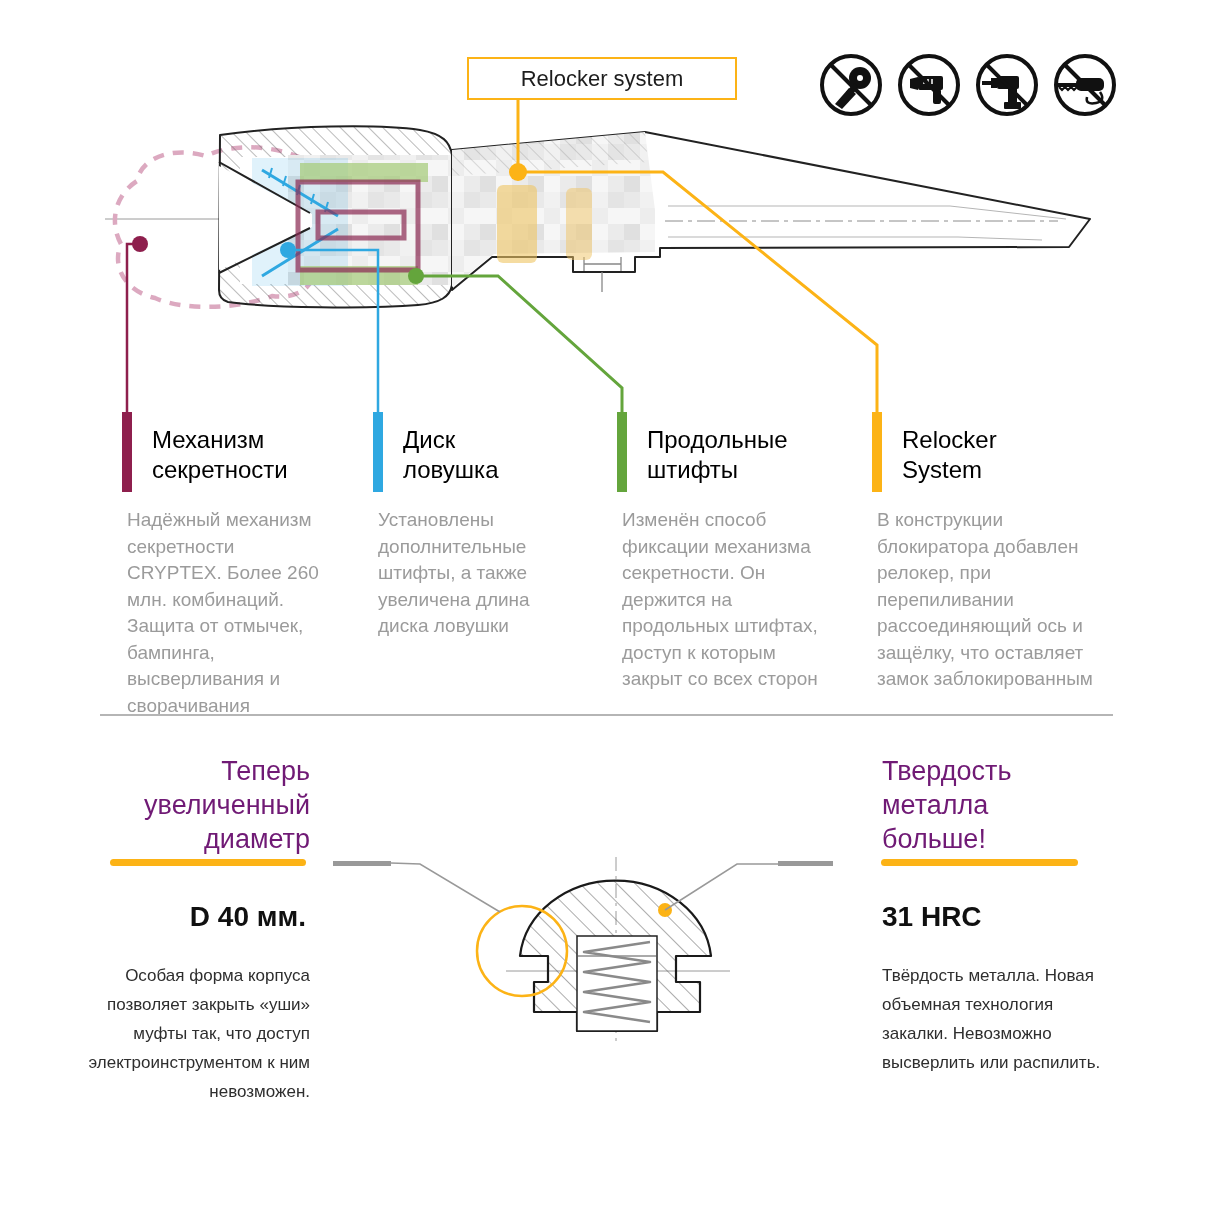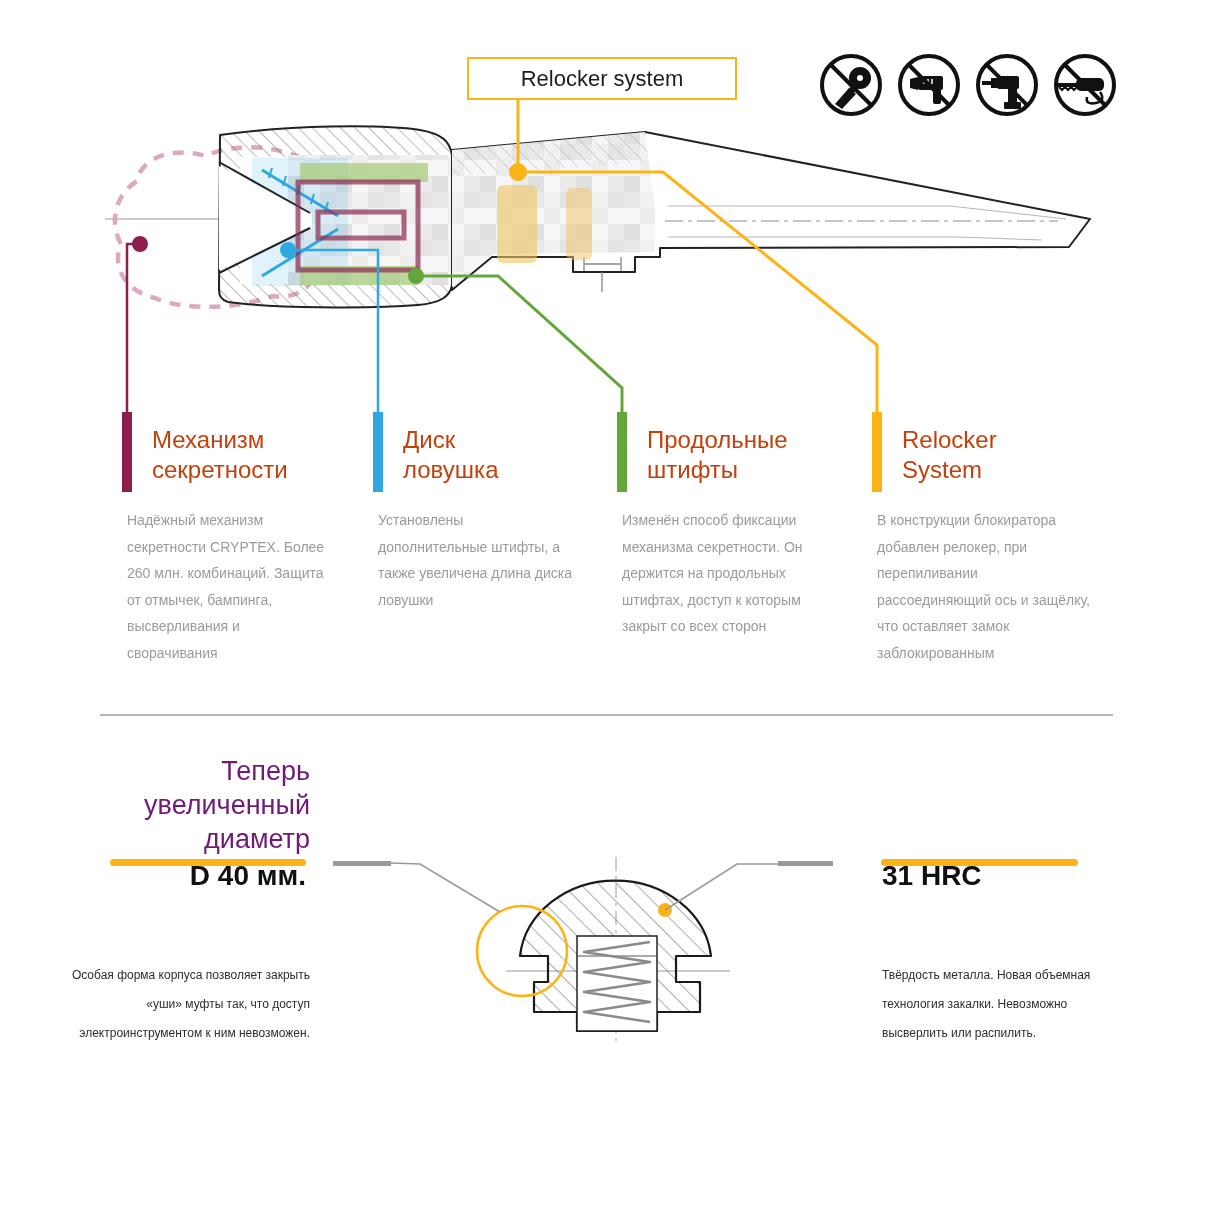--- a/index.html
+++ b/index.html
@@ -24,44 +24,44 @@
 
   
   .col { position:absolute; top:412px; }
   .col .bar { position:absolute; left:0; top:0; width:10px; height:80px; }
   .col.c1 .bar { background:#8E1F4D; }
   .col.c2 .bar { background:#2FA8E1; }
   .col.c3 .bar { background:#64A53C; }
   .col.c4 .bar { background:#FCB316; }
   .col .heading {
     position:absolute; left:30px; top:13px;
-    font-size:24px; line-height:30px; color:#c2410c; white-space:pre-line;
+    font-size:24px; line-height:30px; color:#000000; white-space:pre-line;
   }
   .col .body {
     position:absolute; left:5px; top:95px; width:200px;
-    font-size:14px; line-height:26.5px; color:#9B9B9B;
+    font-size:19px; line-height:26.5px; color:#9B9B9B;
   }
   .col.c1 { left:122px; } .col.c1 .body { width:198px; }
   .col.c2 { left:373px; } .col.c2 .body { width:195px; }
   .col.c3 { left:617px; } .col.c3 .body { width:212px; }
   .col.c4 { left:872px; } .col.c4 .body { width:218px; }
 
   .divider { position:absolute; left:100px; top:714px; width:1013px; height:2px; background:#B5B5B5; }
 
   
   .block-heading { position:absolute; top:754px; font-size:27px; line-height:34px; color:#701a75; white-space:pre-line; }
   .block-heading.left-b { left:70px; width:240px; text-align:right; }
   .block-heading.right-b { left:882px; width:240px; text-align:left; }
   .underline { position:absolute; height:7px; border-radius:3.5px; background:#FCB316; top:859px; }
   .underline.left-u { left:110px; width:196px; }
   .underline.right-u { left:881px; width:197px; }
-  .block-value { position:absolute; top:860px; font-size:28px; font-weight:bold; color:#101010; }
+  .block-value { position:absolute; top:901px; font-size:28px; font-weight:bold; color:#101010; }
   .block-value.left-v { left:70px; width:236px; text-align:right; }
   .block-value.right-v { left:882px; }
-  .block-body { position:absolute; top:961px; font-size:12px; line-height:29px; color:#2E2E2E; }
+  .block-body { position:absolute; top:961px; font-size:17px; line-height:29px; color:#2E2E2E; }
   .block-body.left-bb { left:66px; width:244px; text-align:right; }
   .block-body.right-bb { left:882px; width:238px; text-align:left; }
 
   .detail-svg { position:absolute; left:320px; top:845px; }
 </style>
 </head>
 <body>
 
 <div class="page">
 
@@ -195,20 +195,23 @@
 
   <div class="divider"></div>
 
   <div class="block-heading left-b">Теперь
 увеличенный
 диаметр</div>
   <div class="underline left-u"></div>
   <div class="block-value left-v">D 40 мм.</div>
   <div class="block-body left-bb">Особая форма корпуса позволяет закрыть «уши» муфты так, что доступ электроинструментом к ним невозможен.</div>
 
+  <div class="block-heading right-b">Твердость
+металла
+больше!</div>
   <div class="underline right-u"></div>
   <div class="block-value right-v">31 HRC</div>
   <div class="block-body right-bb">Твёрдость металла. Новая объемная технология закалки. Невозможно высверлить или распилить.</div>
 
   <svg class="detail-svg" width="540" height="210" viewBox="0 0 540 210">
     <defs>
       <pattern id="hatch2" width="13" height="13" patternUnits="userSpaceOnUse" patternTransform="rotate(-45)">
         <line x1="0" y1="0" x2="0" y2="13" stroke="#5a5a5a" stroke-width="1"></line>
       </pattern>
     </defs>

